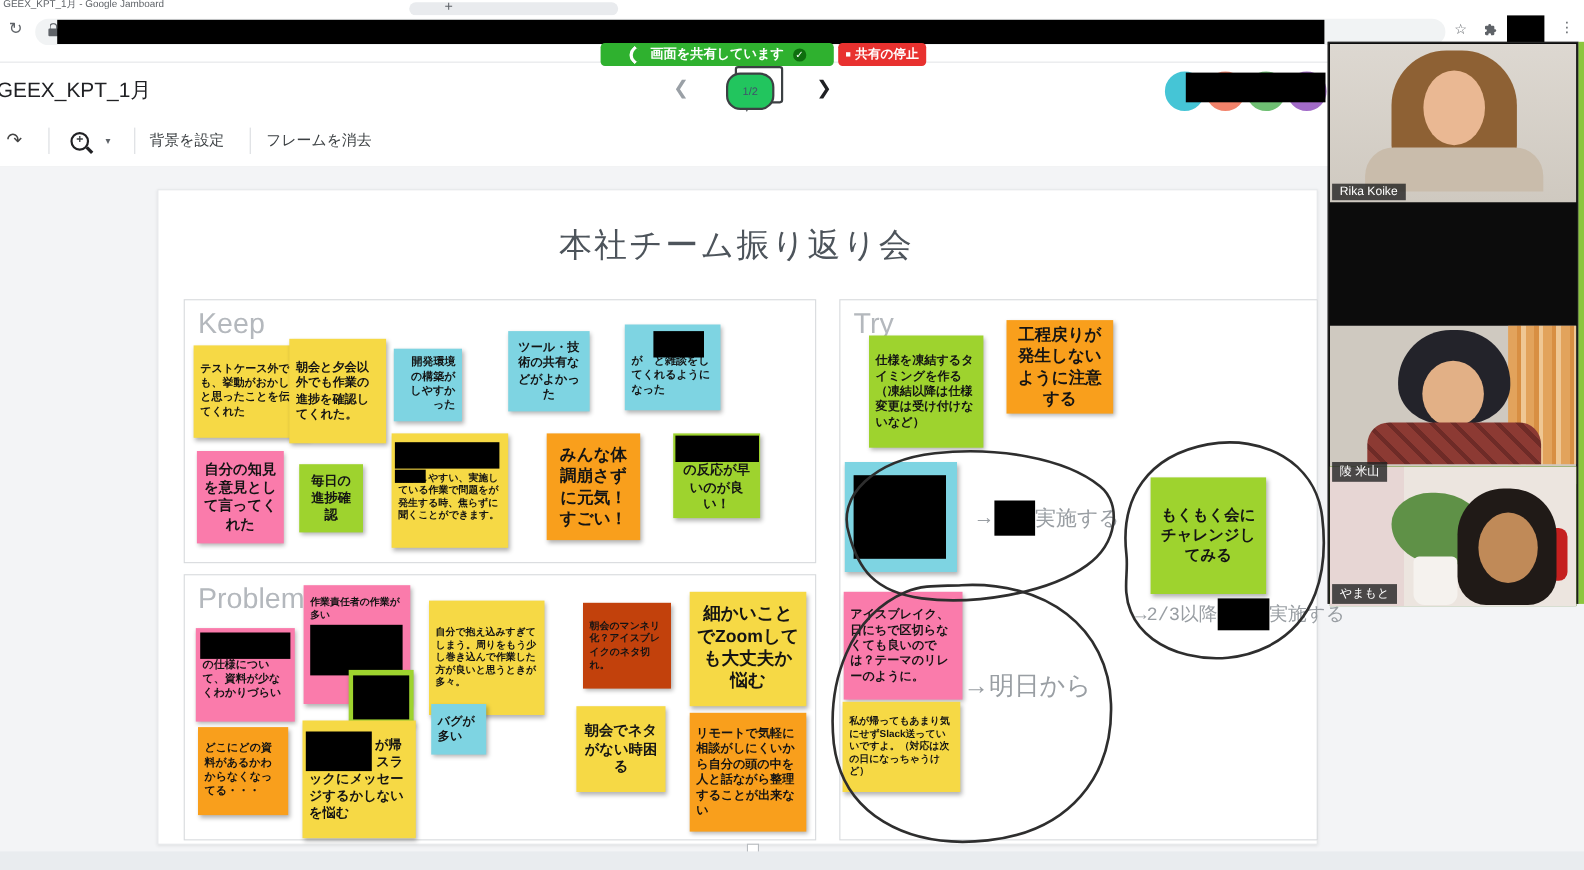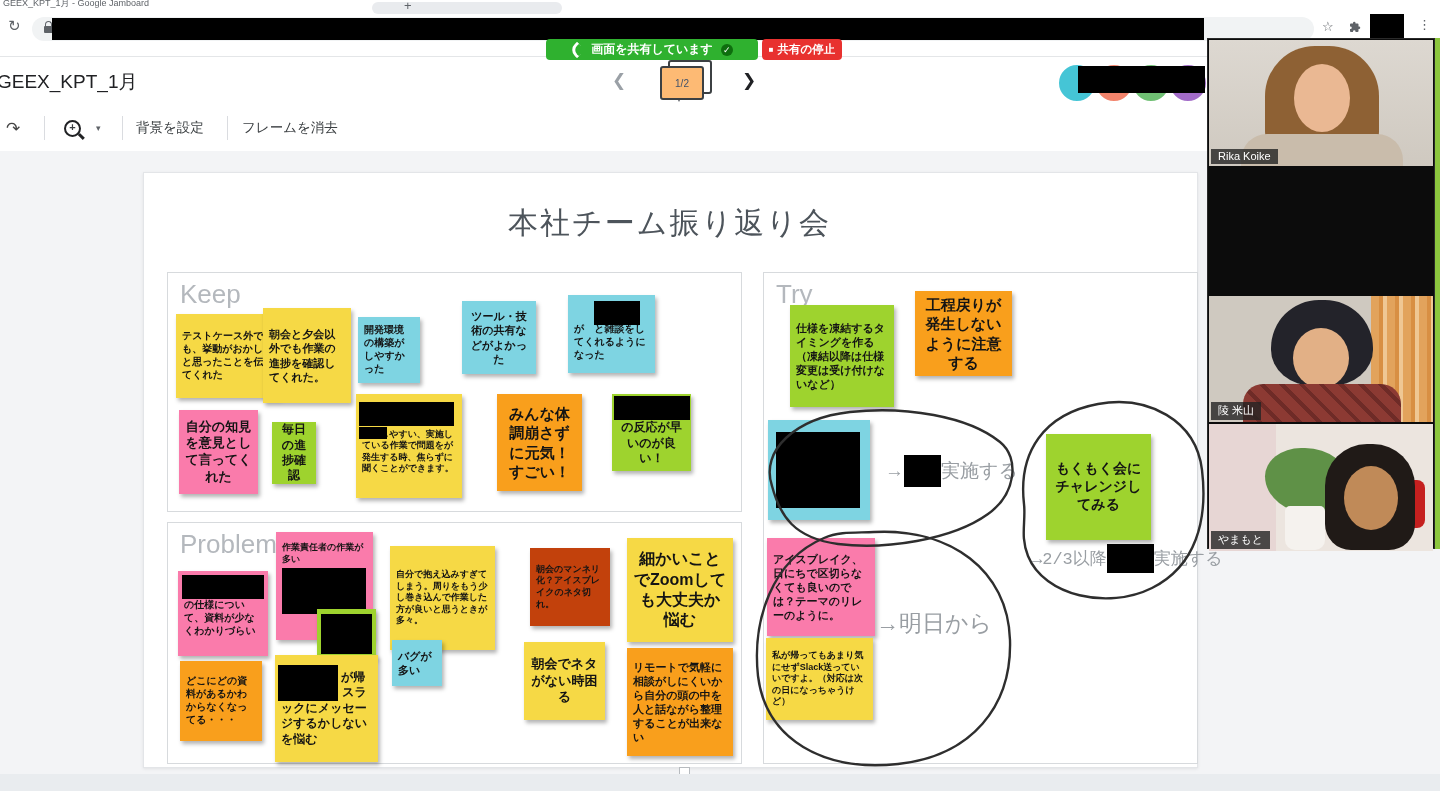--- a/index.html
+++ b/index.html
@@ -29,22 +29,22 @@
       border-radius:0 0 0 9px;transform:rotate(45deg);}
   .shield-ico{width:12px;height:12px;background:#0e6e0e;border-radius:50%;color:#fff;
       font-size:9px;line-height:12px;text-align:center;}
   #stop-btn{left:762px;top:39px;width:80px;height:21px;border-radius:4px;color:#fff;
       font-size:11.5px;font-weight:bold;display:flex;align-items:center;justify-content:center;gap:4px;}
   #stop-btn .sq{font-size:8px;}
   
   #doc-title{left:-3px;top:69px;font-size:19px;color:#202124;}
   #nav-prev{left:612px;top:70px;font-size:17px;color:#9aa0a6;}
   #nav-next{left:742px;top:70px;font-size:17px;color:#202124;font-weight:bold;}
-  #frame-pages{left:660px;top:66px;width:40px;height:30px;border:2px solid #3c4043;border-radius:3px;
-      background:#fdba74;display:flex;align-items:center;justify-content:center;
+  #frame-pages{left:660px;top:66px;width:40px;height:30px;border:2px solid #3c4043;border-radius:13px;
+      background:#22c55e;display:flex;align-items:center;justify-content:center;
       font-size:10px;color:#41526b;z-index:2;}
   #frame-pages-back{left:668px;top:60px;width:40px;height:30px;border:2px solid #3c4043;border-radius:3px;z-index:1;}
   #frame-caret{left:675px;top:96px;font-size:8px;color:#5f6368;}
   #collab-avatars{left:1056px;top:60px;width:150px;height:40px;}
   .av{position:absolute;top:2px;width:36px;height:36px;border-radius:50%;border:3px solid #fff;}
   
   #jam-toolbar{left:0;top:105px;width:1207px;height:46px;background:#fff;border-bottom:1px solid #e6e8ea;}
   .tb-item{position:absolute;top:0;height:46px;display:flex;align-items:center;font-size:13.5px;color:#3c4043;}
   .tb-div{position:absolute;top:11px;width:1px;height:24px;background:#dadce0;}
   .zoom-ico{width:13px;height:13px;border:2px solid #202124;border-radius:50%;position:relative;
@@ -65,21 +65,21 @@
   .note .note-text{white-space:pre-wrap;}
   .redact{position:absolute;background:#000;}
   .annot{position:absolute;color:#999ea3;white-space:nowrap;display:flex;align-items:center;}
   .annot .gap{display:inline-block;background:#000;}
   #pen-svg{position:absolute;left:0;top:0;pointer-events:none;}
   #canvas-handle{left:679px;top:616px;width:9px;height:9px;background:#fff;border:1px solid #b7bbbf;}
   #bottom-strip{left:0;top:623px;width:1440px;height:17px;background:#e9ecef;}
   
   #video-panel{left:1207px;top:38px;width:228px;height:511px;background:#0c0c0c;
       border:1px solid #2a2a2a;box-sizing:border-box;}
-  .tile{position:absolute;left:1px;width:224px;height:126px;overflow:hidden;background:#333;}
+  .tile{position:absolute;left:1px;width:224px;height:144px;overflow:hidden;background:#333;}
   .tile.active{outline:2px solid #8cc63e;outline-offset:-2px;}
   .photo{position:absolute;inset:0;}
   .hair,.face,.torso,.prop{position:absolute;}
   .nametag{position:absolute;left:2px;bottom:2px;background:rgba(35,35,35,.8);color:#fff;
       font-size:11px;padding:1px 7px 2px;z-index:5;}
   .p0 .photo{background:linear-gradient(180deg,#ddd8d1,#cfc9c0);}
   .p0 .hair{left:56px;top:6px;width:114px;height:120px;background:#8e6134;border-radius:50px 50px 34px 34px;}
   .p0 .face{left:85px;top:24px;width:56px;height:68px;background:#eab893;border-radius:50%;}
   .p0 .torso{left:32px;top:94px;width:162px;height:40px;background:#c9bcab;border-radius:26px 26px 0 0;}
   .p1 .photo{background:linear-gradient(90deg,#24497e 0 20%,#90959c 20%);}
@@ -182,34 +182,34 @@
           <div class="section-label">Try</div>
         </div>
       </div>
     <div id="notes-layer">
         <div class="note" style="left: 176px; top: 163px; width: 105px; height: 84px; background: rgb(246, 217, 69); font-size: 10px;">
           <div class="note-text">テストケース外でも、挙動がおかしいと思ったことを伝えてくれた</div>
         </div>
         <div class="note" style="left: 263px; top: 157px; width: 88px; height: 95px; background: rgb(246, 217, 69); font-size: 11px;">
           <div class="note-text">朝会と夕会以外でも作業の進捗を確認してくれた。</div>
         </div>
-        <div class="note" style="left: 358px; top: 166px; width: 62px; height: 66px; background: rgb(126, 212, 226); font-size: 10px; text-align: left;">
+        <div class="note" style="left: 358px; top: 166px; width: 62px; height: 66px; background: rgb(126, 212, 226); font-size: 10px; text-align: right;">
           <div class="note-text">開発環境の構築がしやすかった</div>
         </div>
         <div class="note" style="left: 462px; top: 150px; width: 74px; height: 73px; background: rgb(126, 212, 226); font-size: 11px; text-align: center;">
           <div class="note-text">ツール・技術の共有などがよかった</div>
         </div>
         <div class="note" style="left: 568px; top: 144px; width: 87px; height: 78px; background: rgb(126, 212, 226); font-size: 10px; justify-content: flex-start; padding-top: 28px;">
           <div class="note-text">が　と雑談をしてくれるようになった</div>
           <div class="redact" style="left: 26px; top: 6px; width: 46px; height: 24px;"></div>
         </div>
         <div class="note" style="left: 179px; top: 259px; width: 79px; height: 84px; background: rgb(250, 123, 171); font-size: 13px; text-align: center;">
           <div class="note-text">自分の知見を意見として言ってくれた</div>
         </div>
-        <div class="note" style="left: 272px; top: 271px; width: 44px; height: 62px; background: rgb(158, 211, 46); font-size: 12px; text-align: center;">
+        <div class="note" style="left: 272px; top: 271px; width: 58px; height: 62px; background: rgb(158, 211, 46); font-size: 12px; text-align: center;">
           <div class="note-text">毎日の進捗確認</div>
         </div>
         <div class="note" style="left: 356px; top: 243px; width: 106px; height: 104px; background: rgb(246, 217, 69); font-size: 9px;">
           <div class="note-text">　　　　　　　　　　　　　　相談しやすい、実施している作業で問題をが発生する時、焦らずに聞くことができます。</div>
           <div class="redact" style="left: 3px; top: 8px; width: 95px; height: 24px;"></div>
           <div class="redact" style="left: 3px; top: 33px; width: 28px; height: 12px;"></div>
         </div>
         <div class="note" style="left: 497px; top: 243px; width: 85px; height: 97px; background: rgb(249, 159, 28); font-size: 15px; text-align: center;">
           <div class="note-text">みんな体調崩さずに元気！すごい！</div>
         </div>

